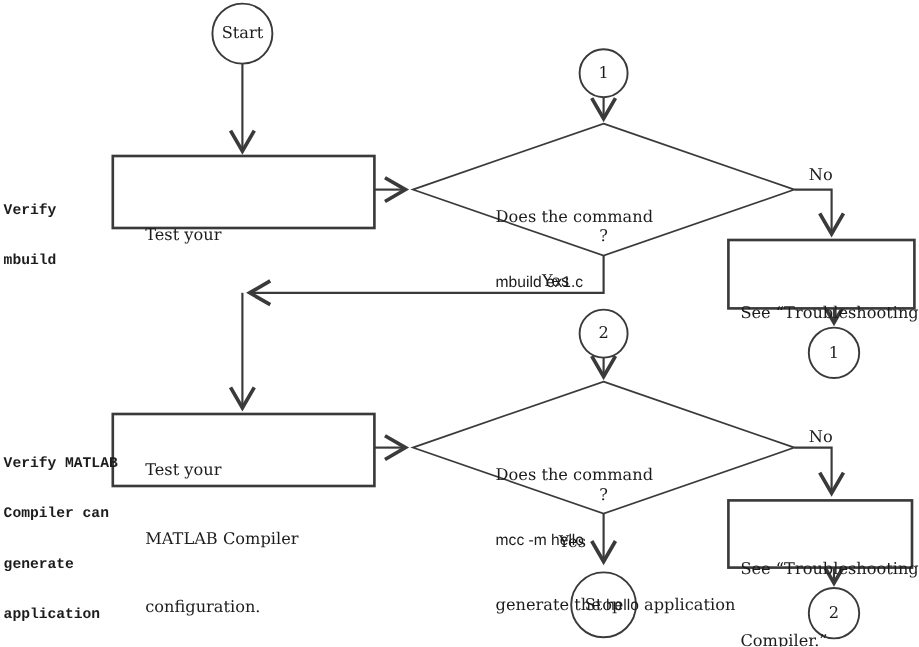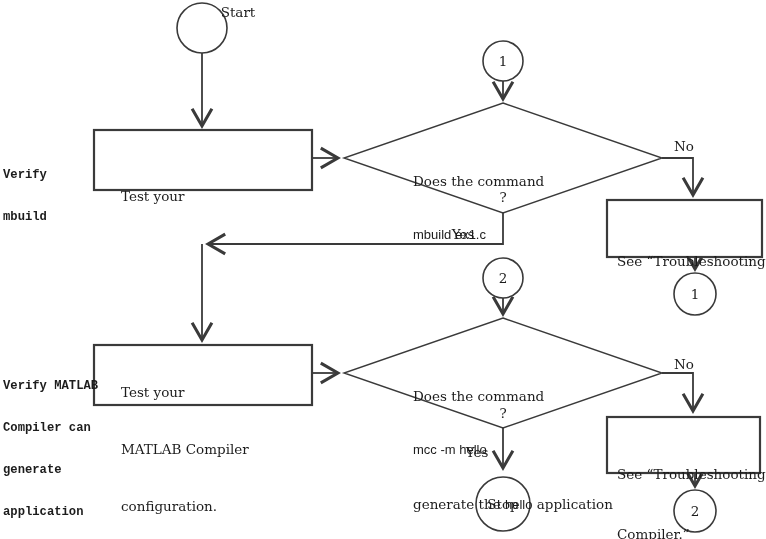--- a/index.html
+++ b/index.html
@@ -77,21 +77,21 @@
       <circle cx="695" cy="294" r="21" stroke-width="1.6"></circle>
       <circle cx="503" cy="278" r="20" stroke-width="1.6"></circle>
       <rect x="94" y="345" width="218" height="60" stroke-width="2.2"></rect>
       <polygon points="503,318 662,373 503,428 344,373" stroke-width="1.4"></polygon>
       <rect x="607" y="417" width="153" height="56" stroke-width="2.2"></rect>
       <circle cx="695" cy="511" r="21" stroke-width="1.6"></circle>
       <circle cx="503" cy="504" r="27" stroke-width="1.6"></circle>
     </g>
   </svg>
 
-  <div class="txt center-label" style="left:202px; top:12px;margin-left:36px;">Start</div>
+  <div class="txt center-label" style="left:202px; top:28px;">Start</div>
   <div class="txt center-label" style="left:503px; top:61px;">1</div>
   <div class="txt center-label" style="left:695px; top:294px;">1</div>
   <div class="txt center-label" style="left:503px; top:278px;">2</div>
   <div class="txt center-label" style="left:695px; top:511px;">2</div>
   <div class="txt center-label" style="left:503px; top:504px;">Stop</div>
 
   <div class="txt side-label" style="left:3px; top:140px;">
     <div>Verify</div>
     <div>mbuild</div>
   </div>

